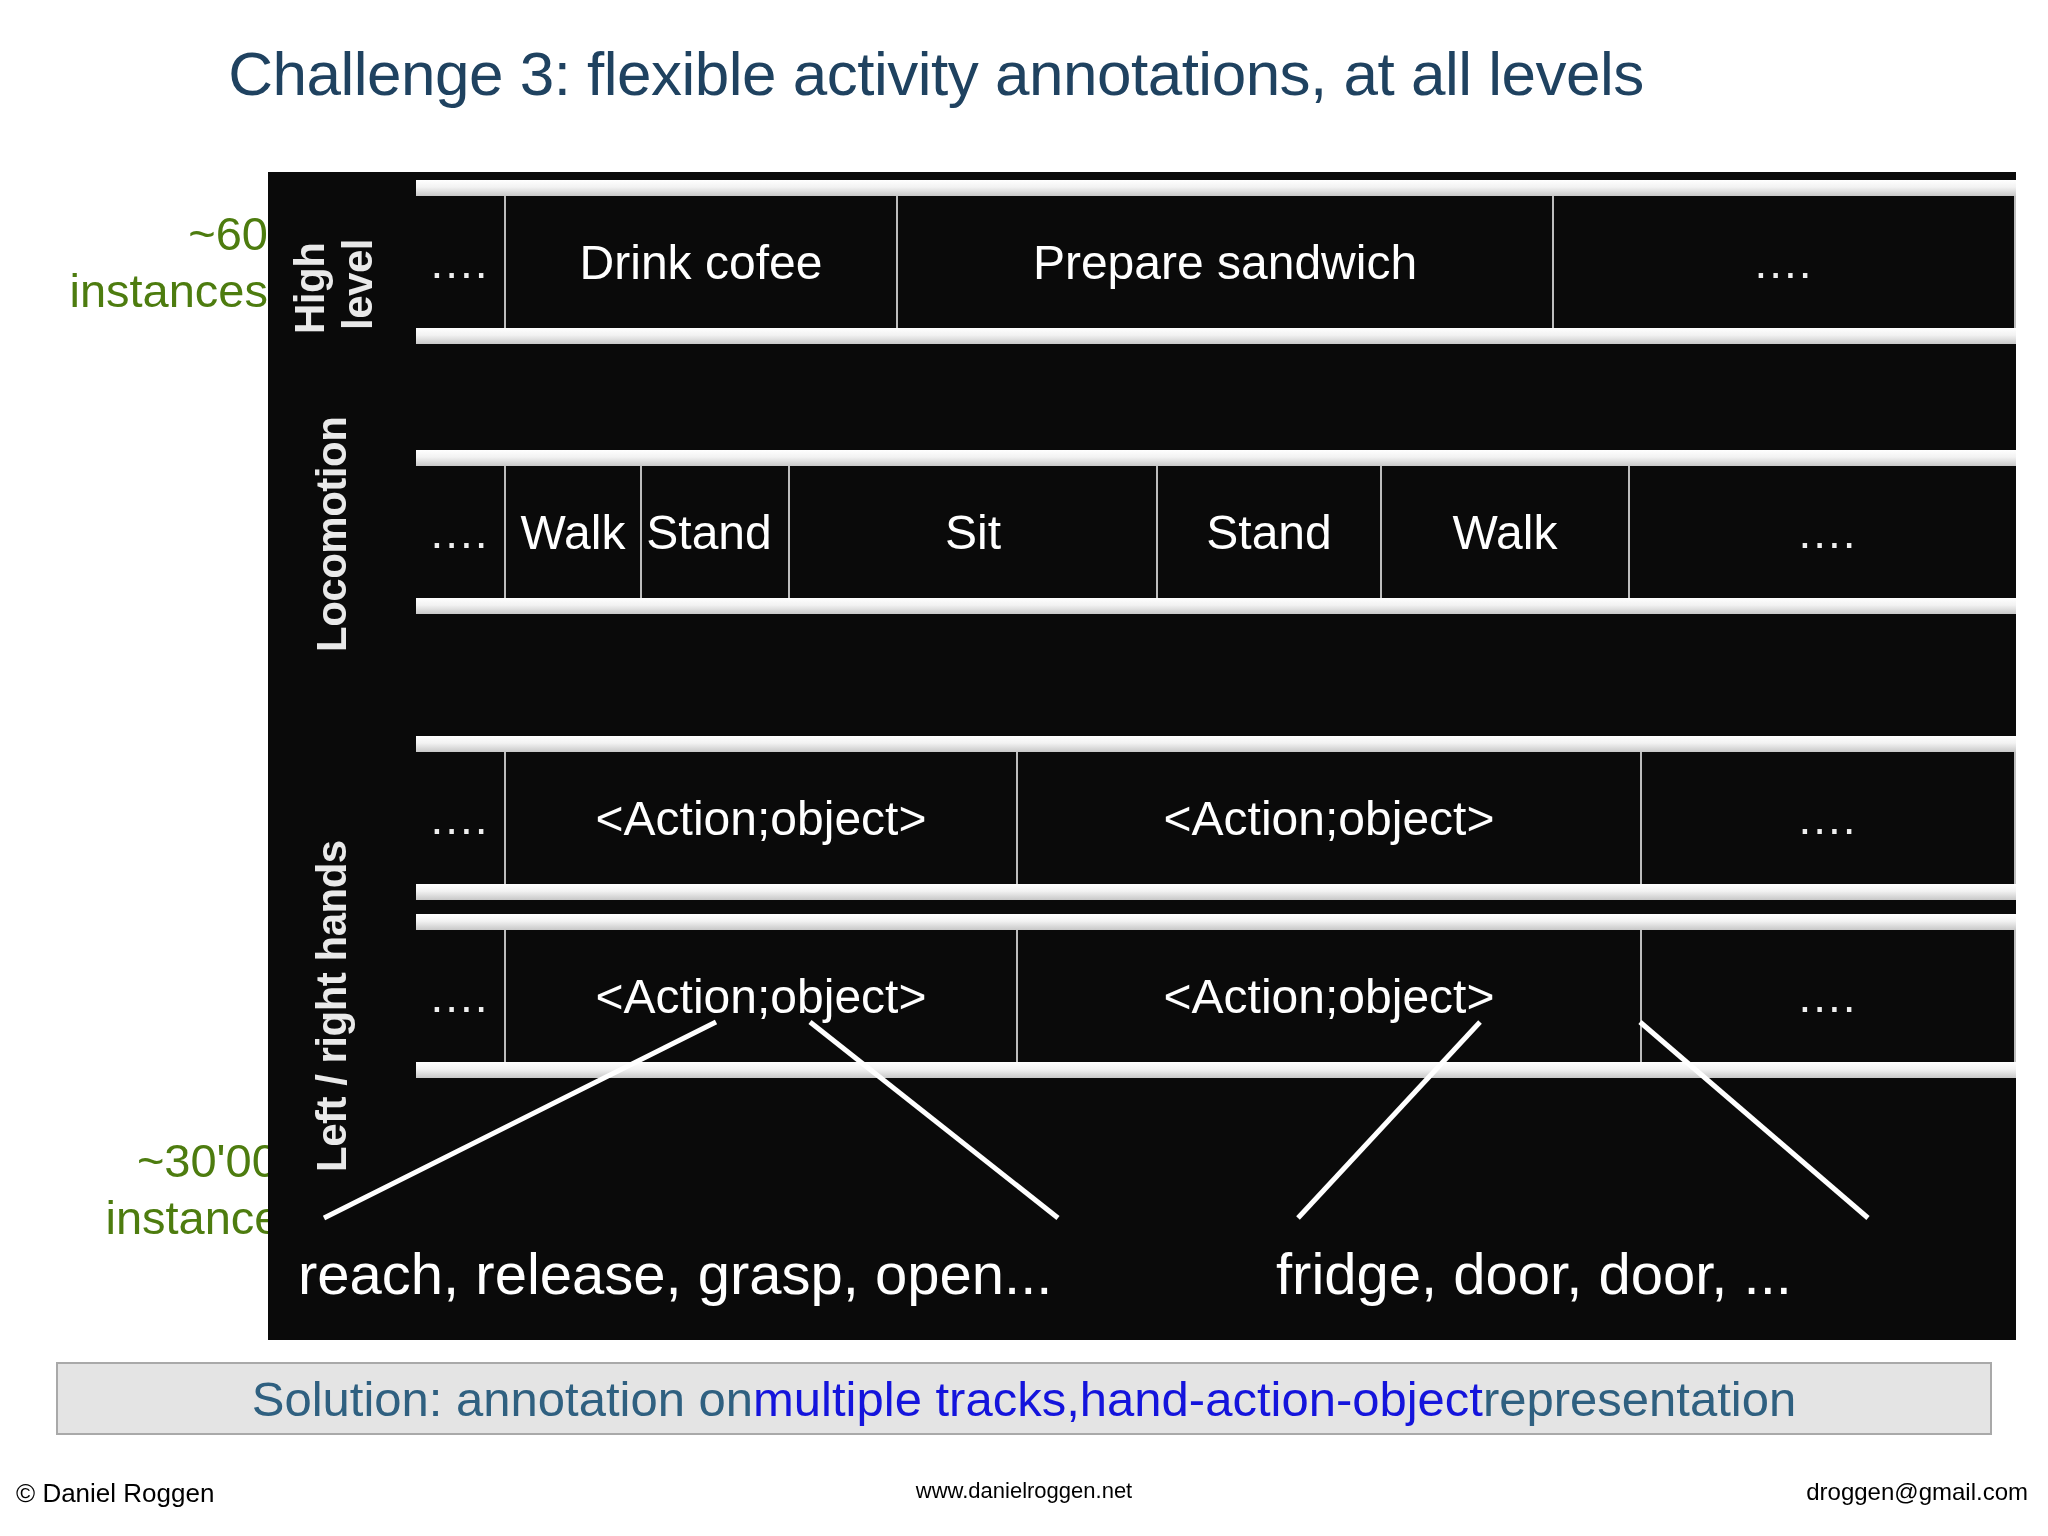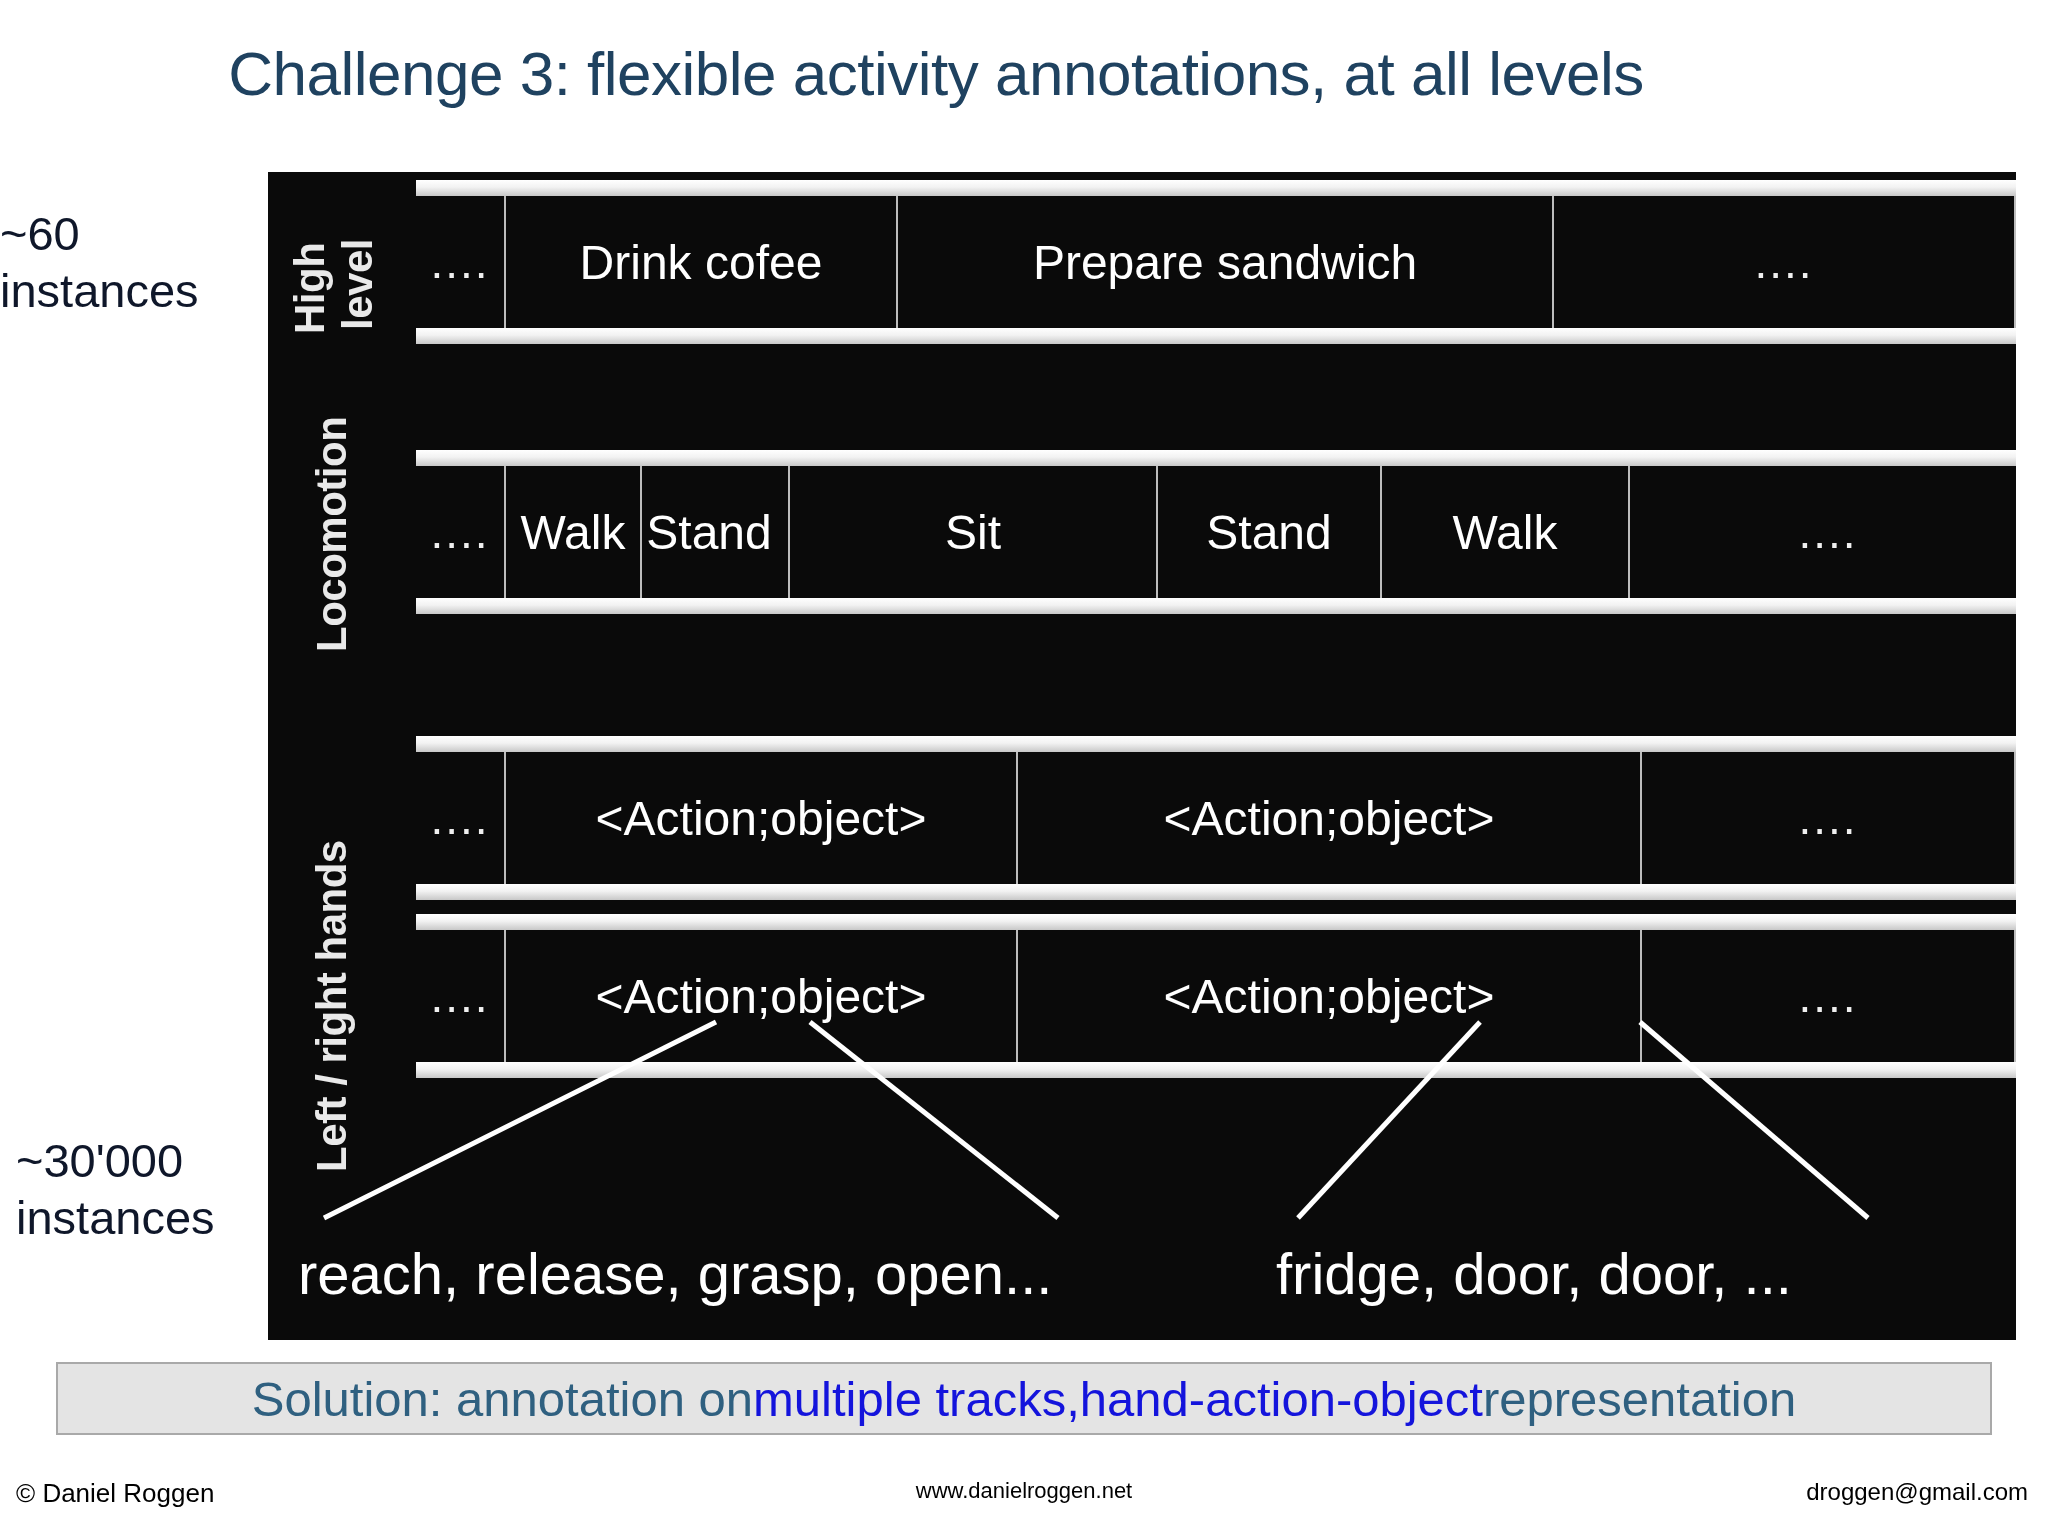--- a/index.html
+++ b/index.html
@@ -18,24 +18,24 @@
     text-align:center;
     font-size:62px;
     color:#1f4260;
     letter-spacing:-0.5px;
     white-space:nowrap;
   }
 
   
   .side-note{
     position:absolute;
-    color:#0f172a;
+    color:#4d7c0f;
     font-size:47px;
     line-height:1.22;
-    text-align:left;
+    text-align:right;
     white-space:nowrap;
   }
   #note-top{ left:0; width:268px; top:205px; }
   #note-bottom{ left:16px; width:288px; top:1132px; }
 
   
   #diagram{
     position:absolute;
     left:268px; top:172px;
     width:1748px; height:1168px;

